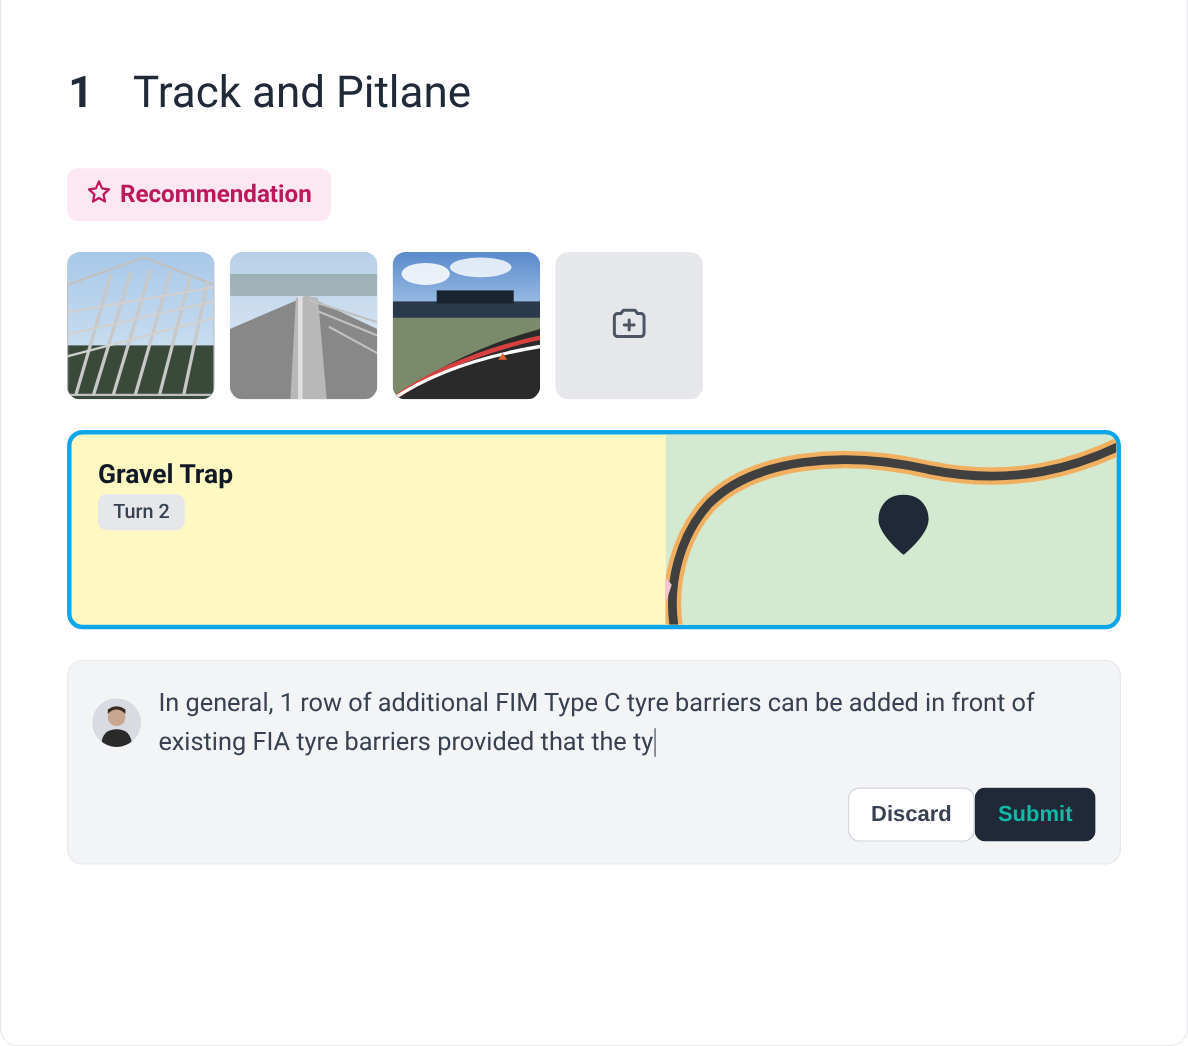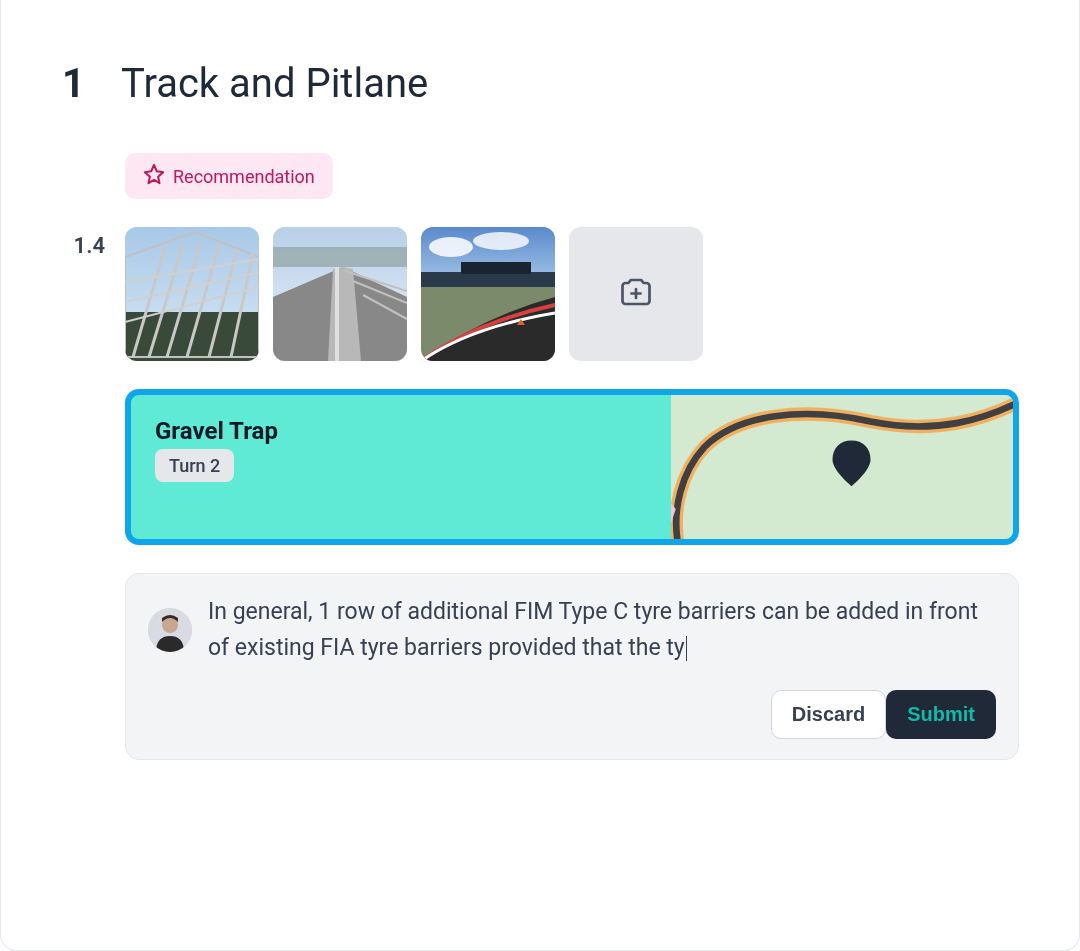--- a/index.html
+++ b/index.html
@@ -54,22 +54,22 @@
     flex: 1;
   }
   .badge {
     display: inline-flex;
     align-items: center;
     gap: 8px;
     background: #fce7f3;
     color: #be185d;
     padding: 10px 18px;
     border-radius: 10px;
-    font-size: 18px;
-    font-weight: 400;
+    font-size: 22px;
+    font-weight: 700;
     margin-bottom: 28px;
   }
   .badge svg { width: 22px; height: 22px; }
   .item-text {
     font-size: 24px;
     line-height: 1.55;
     color: #374151;
     margin: 0 0 24px 0;
   }
   .thumbs {
@@ -92,25 +92,25 @@
     border-radius: 12px;
     background: #e5e7eb;
     display: flex;
     align-items: center;
     justify-content: center;
     cursor: pointer;
   }
   .thumb-add svg { width: 36px; height: 36px; color: #4b5563; }
   .location-card {
     display: flex;
-    border: 6px solid #0ea5e9;
+    border: 4px solid #0ea5e9;
     border-radius: 14px;
     overflow: hidden;
     margin-bottom: 28px;
-    background: #5eead4;
+    background: #fef9c3;
   }
   .location-info {
     padding: 22px 24px;
     flex: 0 0 540px;
   }
   .location-title {
     font-size: 24px;
     font-weight: 700;
     color: #111827;
     margin: 0 0 4px 0;
@@ -198,21 +198,20 @@
 
 <div class="card">
 
   <div class="header-row">
     <div class="section-num">1</div>
     <h1 class="section-title">Track and Pitlane</h1>
   </div>
 
   <div class="content-area">
 
-    <div class="left-col">1.4</div>
 
     <div class="right-col">
 
       <div class="badge">
         <span>
           <svg viewBox="0 0 24 24" fill="none" stroke="#be185d" stroke-width="2.2" stroke-linecap="round" stroke-linejoin="round">
             <path d="M12 2 L15 9 L22 10 L16.5 15 L18 22 L12 18.5 L6 22 L7.5 15 L2 10 L9 9 Z" fill="none"></path>
           </svg>
         </span>
         <span>Recommendation</span>

